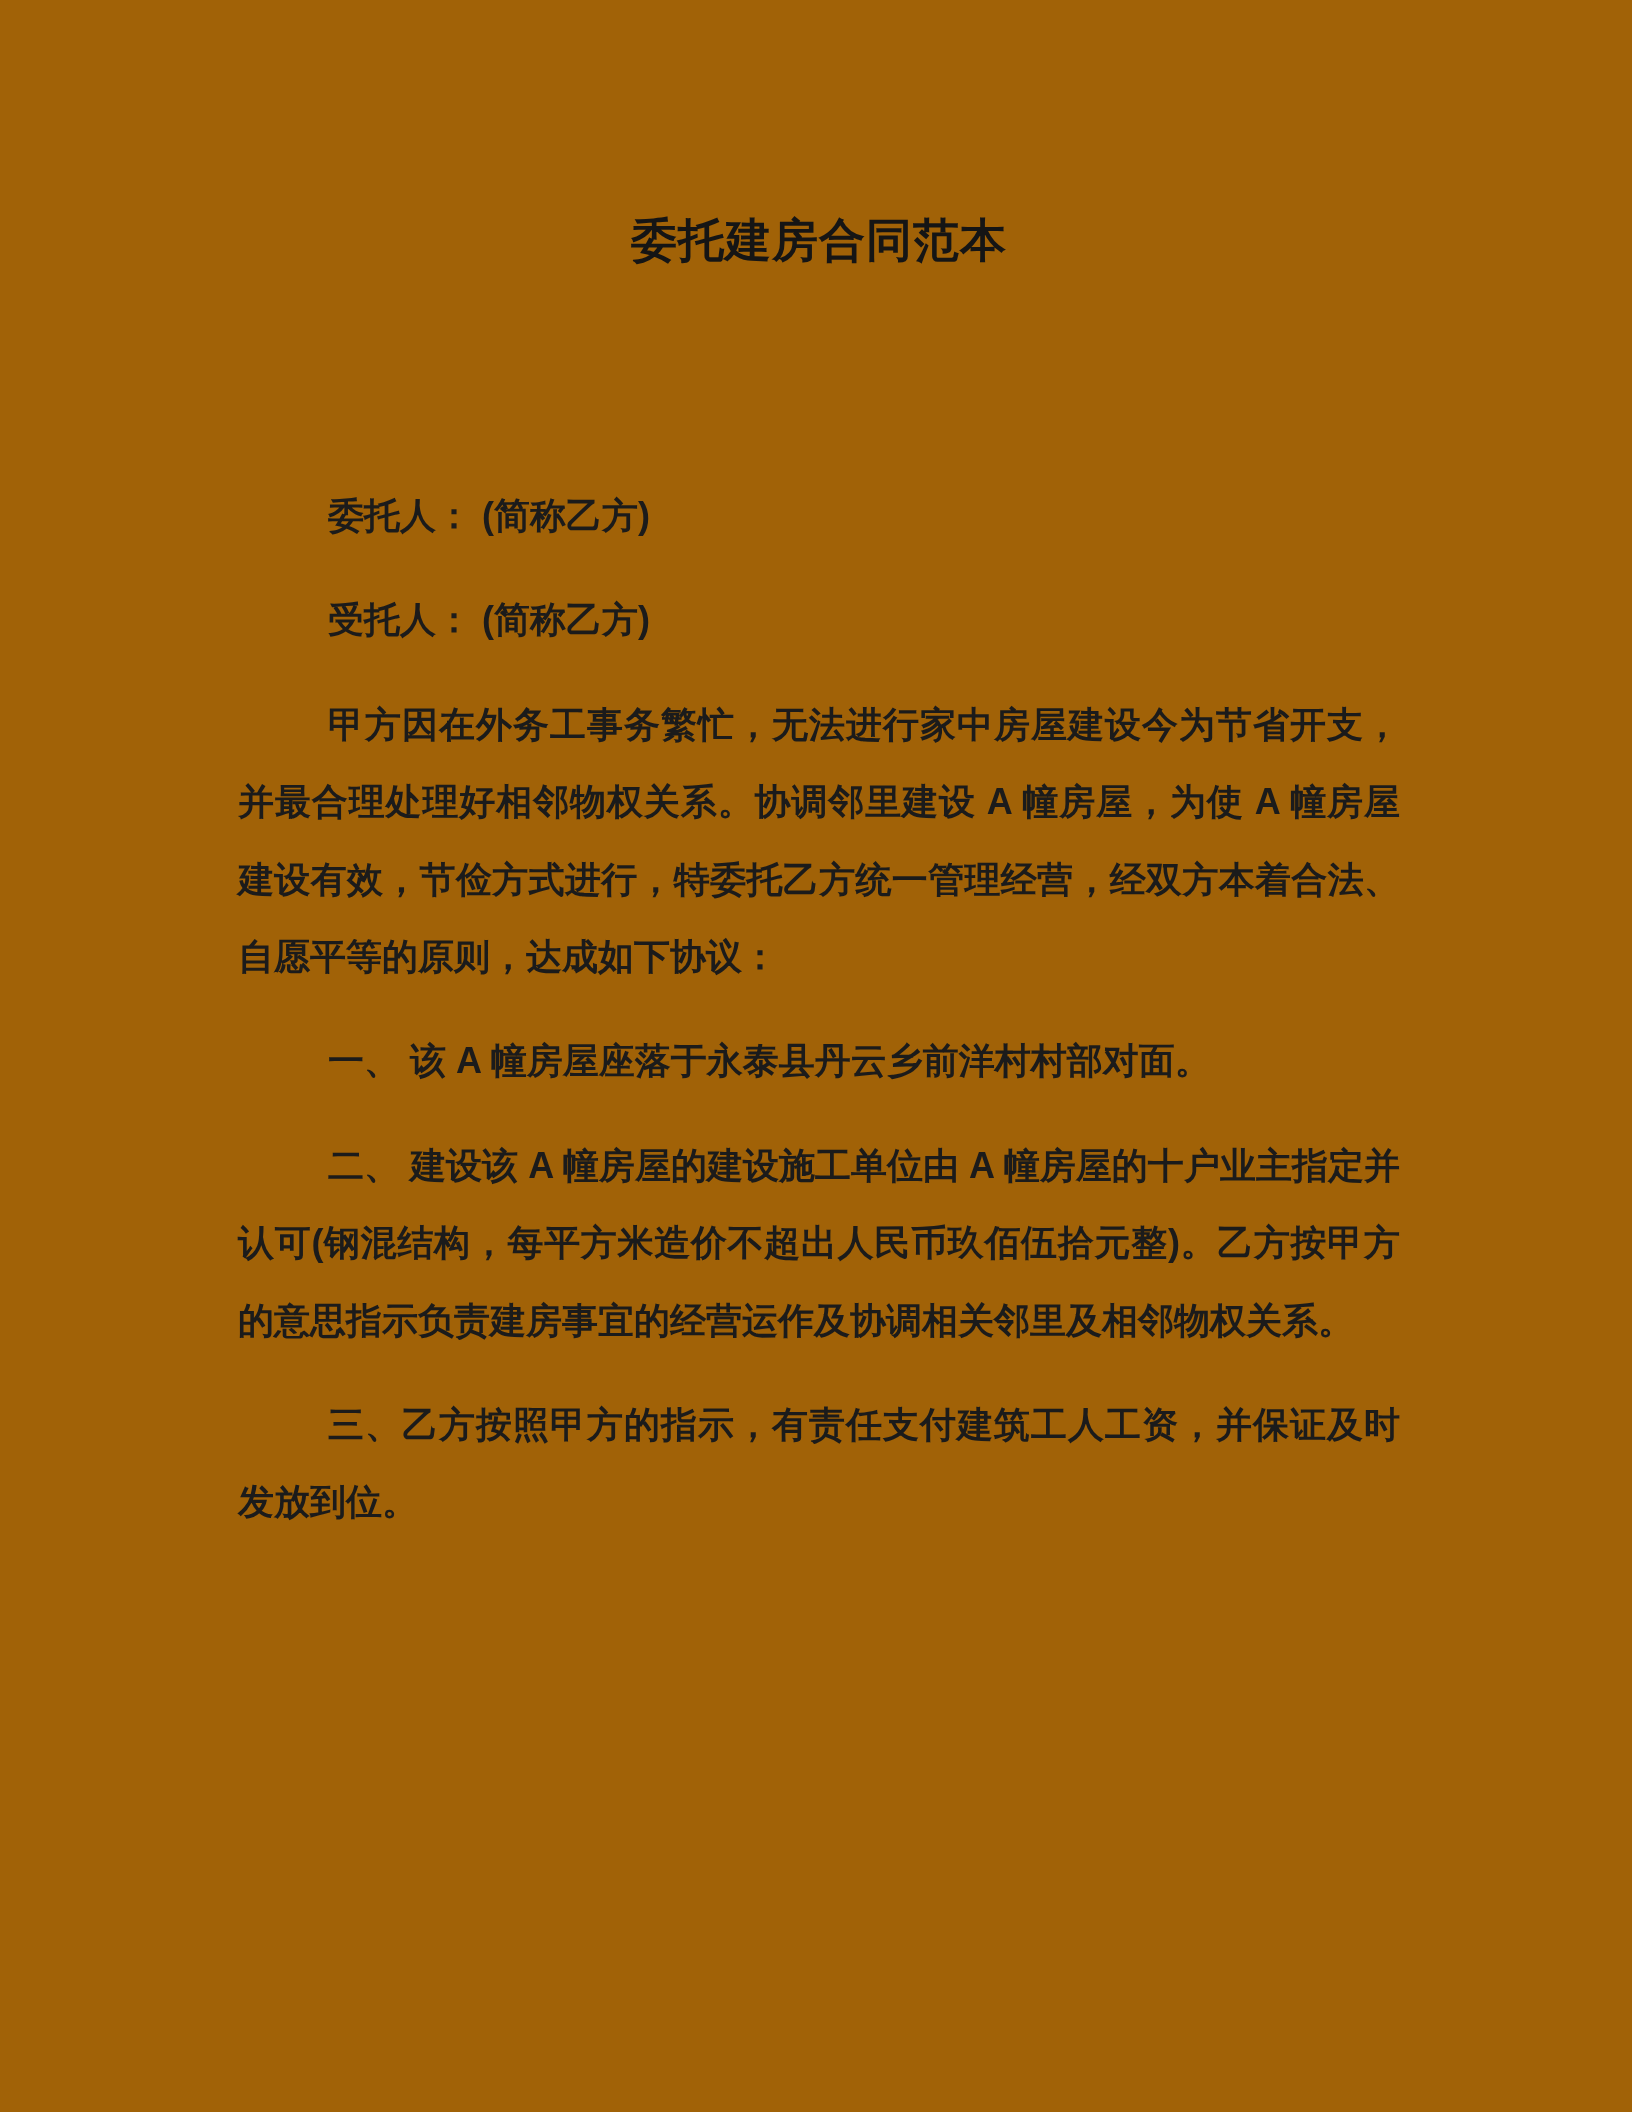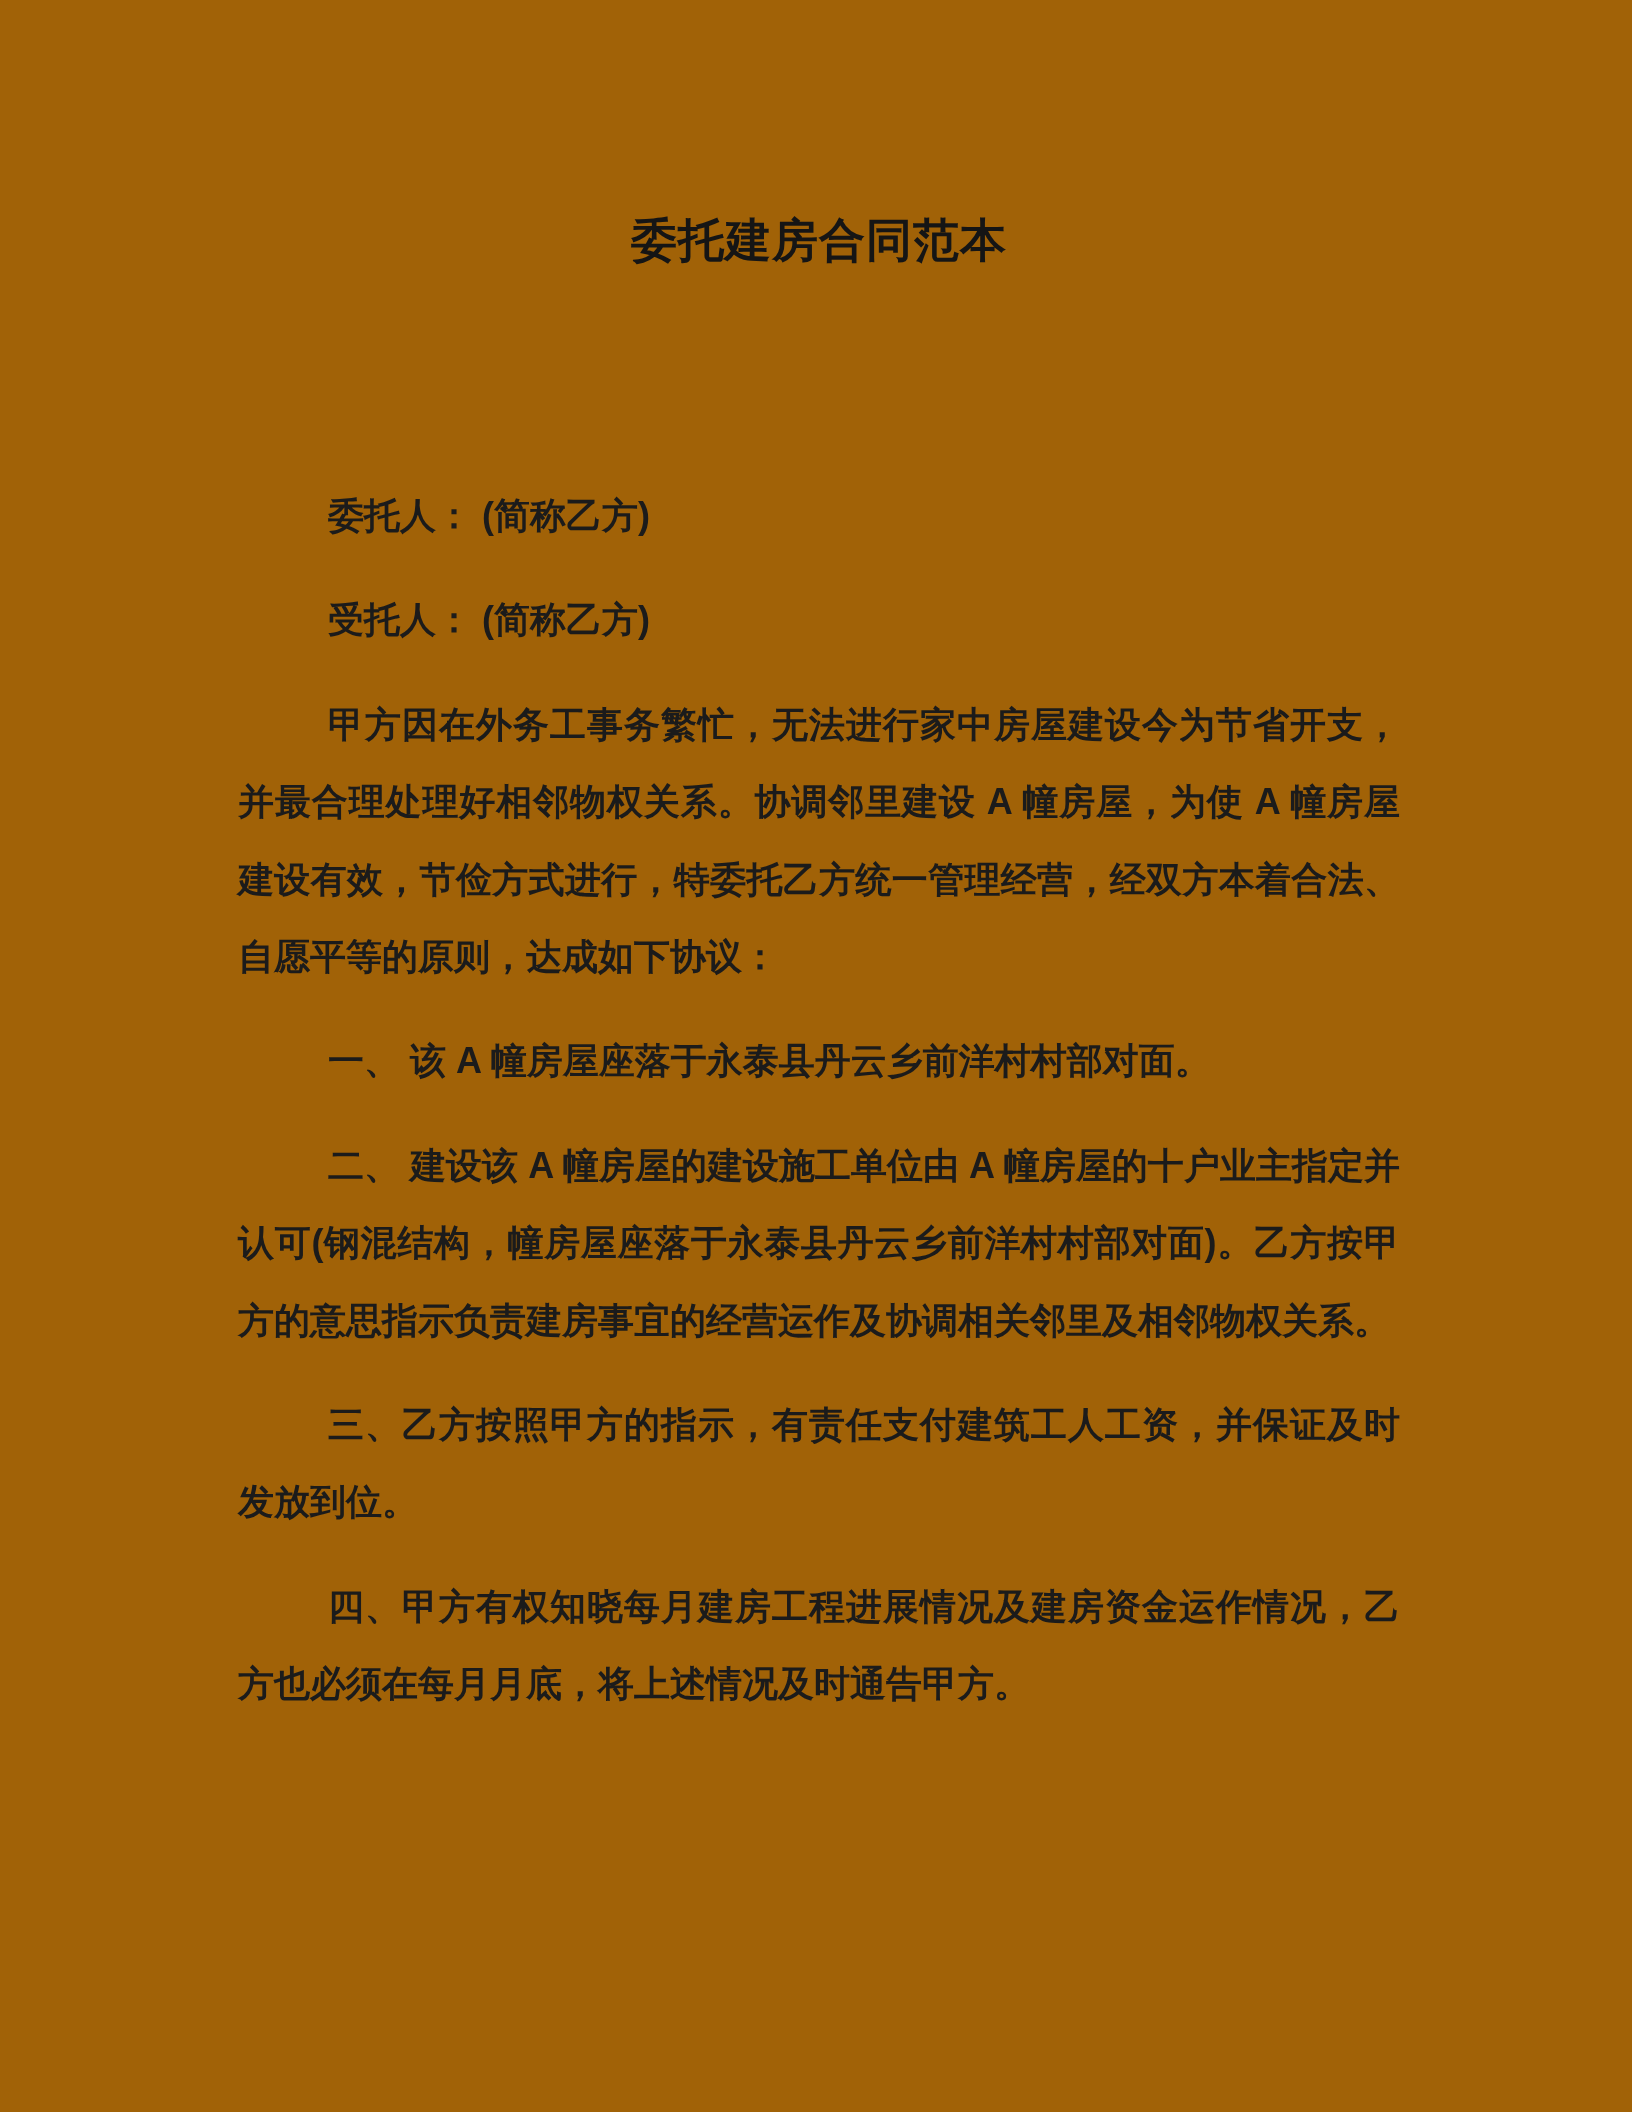--- a/index.html
+++ b/index.html
@@ -52,19 +52,18 @@
   <h1 class="doc-title">委托建房合同范本</h1>
 
   <p class="para party-line">委托人：  (简称乙方)</p>
 
   <p class="para party-line">受托人：  (简称乙方)</p>
 
   <p class="para">甲方因在外务工事务繁忙，无法进行家中房屋建设今为节省开支，并最合理处理好相邻物权关系。协调邻里建设 A 幢房屋，为使 A 幢房屋建设有效，节俭方式进行，特委托乙方统一管理经营，经双方本着合法、自愿平等的原则，达成如下协议：</p>
 
   <p class="para">一、 该 A 幢房屋座落于永泰县丹云乡前洋村村部对面。</p>
 
-  <p class="para">二、 建设该 A 幢房屋的建设施工单位由 A 幢房屋的十户业主指定并认可(钢混结构，幢房屋座落于永泰县丹云乡前洋村村部对面)。乙方按甲方的意思指示负责建房事宜的经营运作及协调相关邻里及相邻物权关系。</p>
+  <p class="para">二、 建设该 A 幢房屋的建设施工单位由 A 幢房屋的十户业主指定并认可(钢混结构，每平方米造价不超出人民币玖佰伍拾元整)。乙方按甲方的意思指示负责建房事宜的经营运作及协调相关邻里及相邻物权关系。</p>
 
   <p class="para">三、乙方按照甲方的指示，有责任支付建筑工人工资，并保证及时发放到位。</p>
 
-  <p class="para">四、甲方有权知晓每月建房工程进展情况及建房资金运作情况，乙方也必须在每月月底，将上述情况及时通告甲方。</p>
 
 </div>
 
 </body></html>

